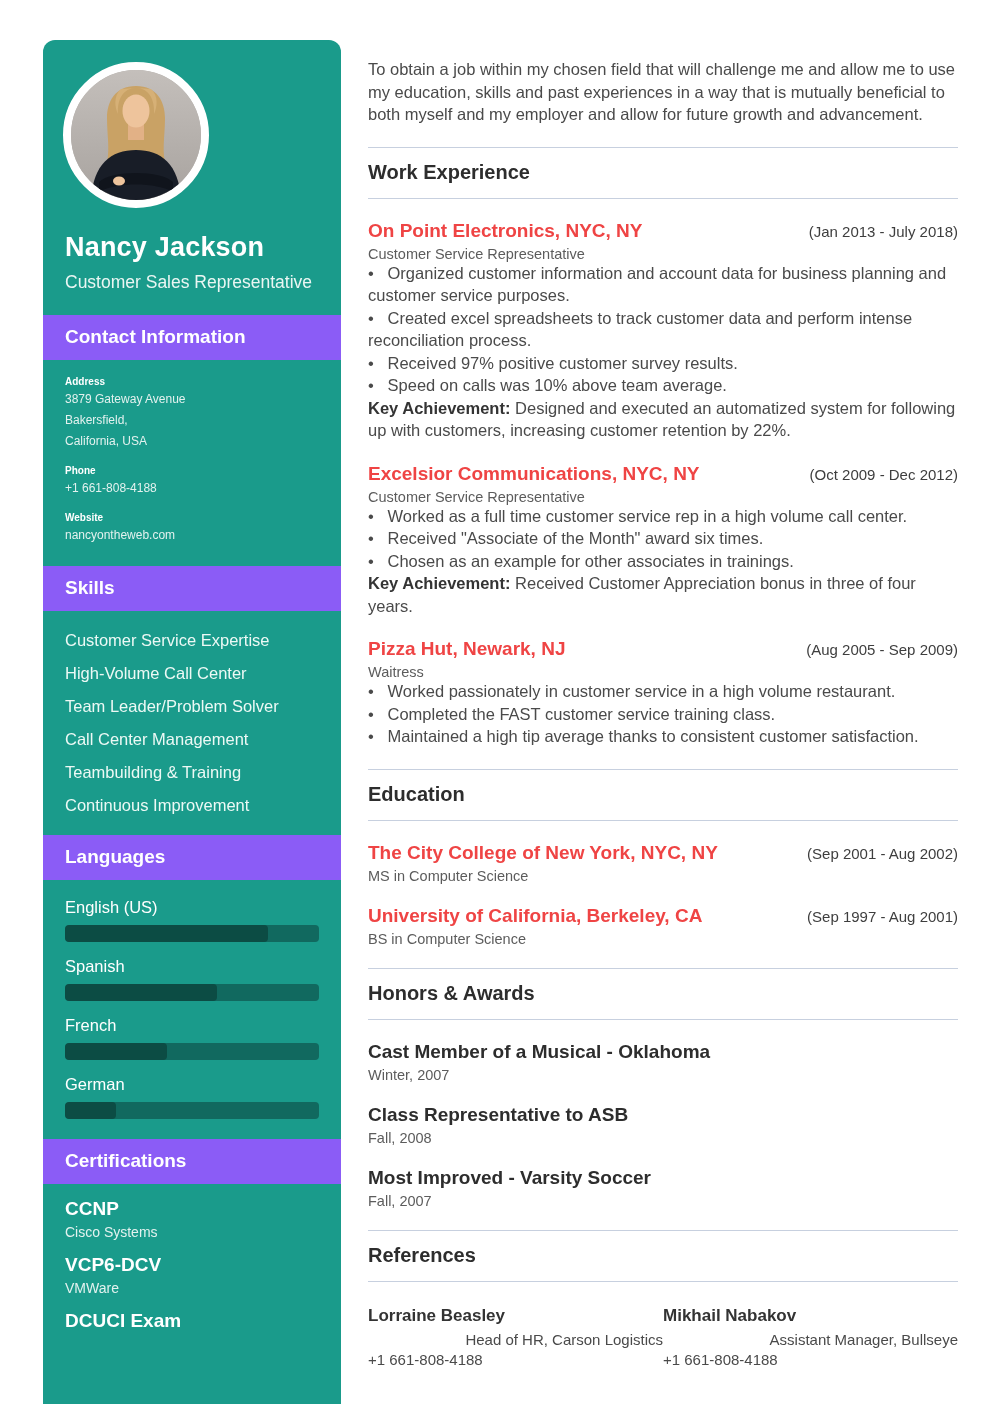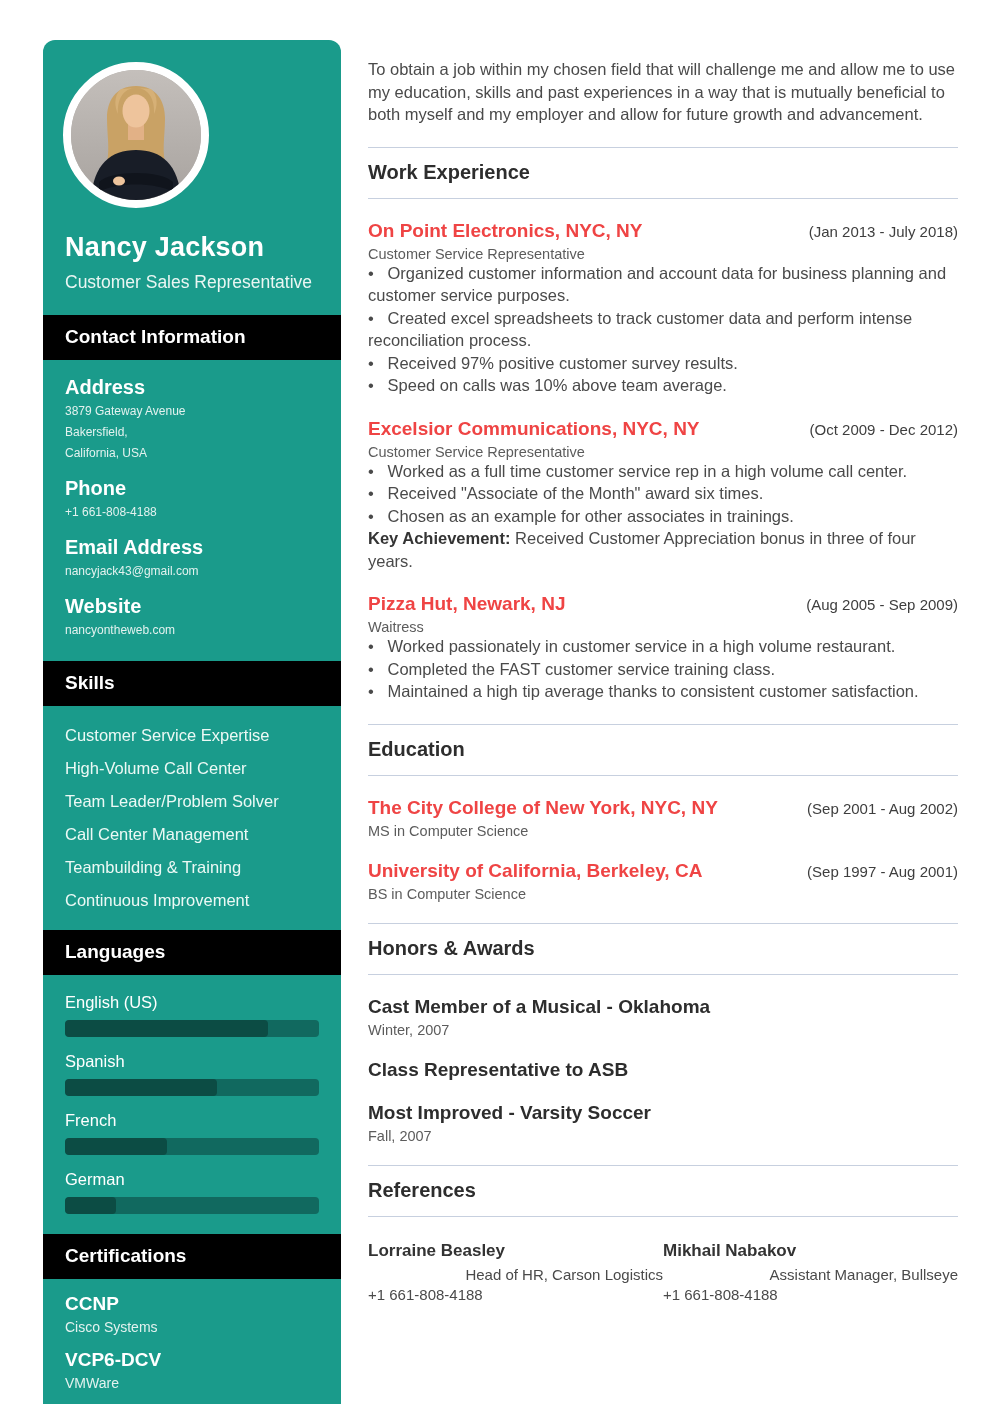--- a/index.html
+++ b/index.html
@@ -36,27 +36,27 @@
     margin: 24px 22px 0 22px;
     letter-spacing: 0.2px;
   }
   .side-title {
     font-size: 17.5px; line-height: 25px;
     margin: 7px 22px 0 22px;
     color: #eaf6f3;
   }
   .band {
     margin-top: 20px;
-    background: #000000;
+    background: #8b5cf6;
     padding: 11px 30px 12px 22px;
     font-size: 19px; font-weight: 700;
   }
   .side-pad { padding: 16px 22px 0 22px; }
   .c-item { margin-bottom: 13px; }
-  .c-label { font-size: 20px; font-weight: 700; margin-bottom: 2px; }
+  .c-label { font-size: 10px; font-weight: 700; margin-bottom: 2px; }
   .c-line { font-size: 12px; line-height: 21px; color: #e3f2ef; }
   .skills-pad { padding: 20px 22px 0 22px; }
   .skill { font-size: 16.5px; color: #ecf9f5; margin-bottom: 14px; }
   .langs-pad { padding: 18px 22px 0 22px; }
   .lang { margin-bottom: 15px; }
   .lang-name { font-size: 16.5px; margin-bottom: 8px; }
   .lang-bar { height: 17px; background: #11695f; border-radius: 4px; overflow: hidden; }
   .lang-fill { height: 100%; background: #0c4c44; border-radius: 4px; }
   .certs-pad { padding: 14px 22px 0 22px; }
   .cert { margin-bottom: 14px; }
@@ -137,24 +137,20 @@
         <div class="c-label">Address</div>
         <div class="c-line">3879 Gateway Avenue</div>
         <div class="c-line">Bakersfield,</div>
         <div class="c-line">California, USA</div>
       </div>
       <div class="c-item">
         <div class="c-label">Phone</div>
         <div class="c-line">+1 661-808-4188</div>
       </div>
       <div class="c-item">
-        <div class="c-label">Email Address</div>
-        <div class="c-line">nancyjack43@gmail.com</div>
-      </div>
-      <div class="c-item">
         <div class="c-label">Website</div>
         <div class="c-line">nancyontheweb.com</div>
       </div>
     </div>
 
     <div class="band">Skills</div>
     <div class="skills-pad">
       <div class="skill">Customer Service Expertise</div>
       <div class="skill">High-Volume Call Center</div>
       <div class="skill">Team Leader/Problem Solver</div>
@@ -217,20 +213,21 @@
       <div class="entry-top">
         <div class="entry-title">On Point Electronics, NYC, NY</div>
         <div class="entry-date">(Jan 2013 - July 2018)</div>
       </div>
       <div class="entry-sub">Customer Service Representative</div>
       <div class="bullets">
         <div class="bullet">Organized customer information and account data for business planning and customer service purposes.</div>
         <div class="bullet">Created excel spreadsheets to track customer data and perform intense reconciliation process.</div>
         <div class="bullet">Received 97% positive customer survey results.</div>
         <div class="bullet">Speed on calls was 10% above team average.</div>
+        <div class="key"><span class="key-label">Key Achievement:</span><span> Designed and executed an automatized system for following up with customers, increasing customer retention by 22%.</span></div>
       </div>
     </div>
 
     <div class="entry">
       <div class="entry-top">
         <div class="entry-title">Excelsior Communications, NYC, NY</div>
         <div class="entry-date">(Oct 2009 - Dec 2012)</div>
       </div>
       <div class="entry-sub">Customer Service Representative</div>
       <div class="bullets">
@@ -273,20 +270,21 @@
     </div>
 
     <div class="section-head">Honors &amp; Awards</div>
 
     <div class="entry">
       <div class="honor-title">Cast Member of a Musical - Oklahoma</div>
       <div class="honor-date">Winter, 2007</div>
     </div>
     <div class="entry">
       <div class="honor-title">Class Representative to ASB</div>
+      <div class="honor-date">Fall, 2008</div>
     </div>
     <div class="entry">
       <div class="honor-title">Most Improved - Varsity Soccer</div>
       <div class="honor-date">Fall, 2007</div>
     </div>
 
     <div class="section-head">References</div>
 
     <div class="refs">
       <div class="ref">

